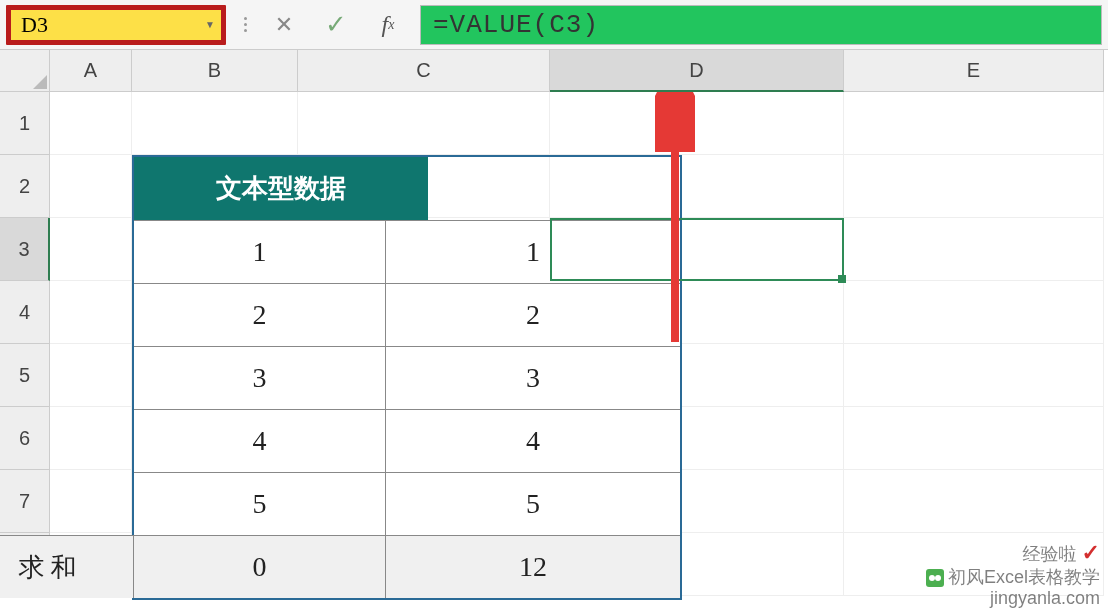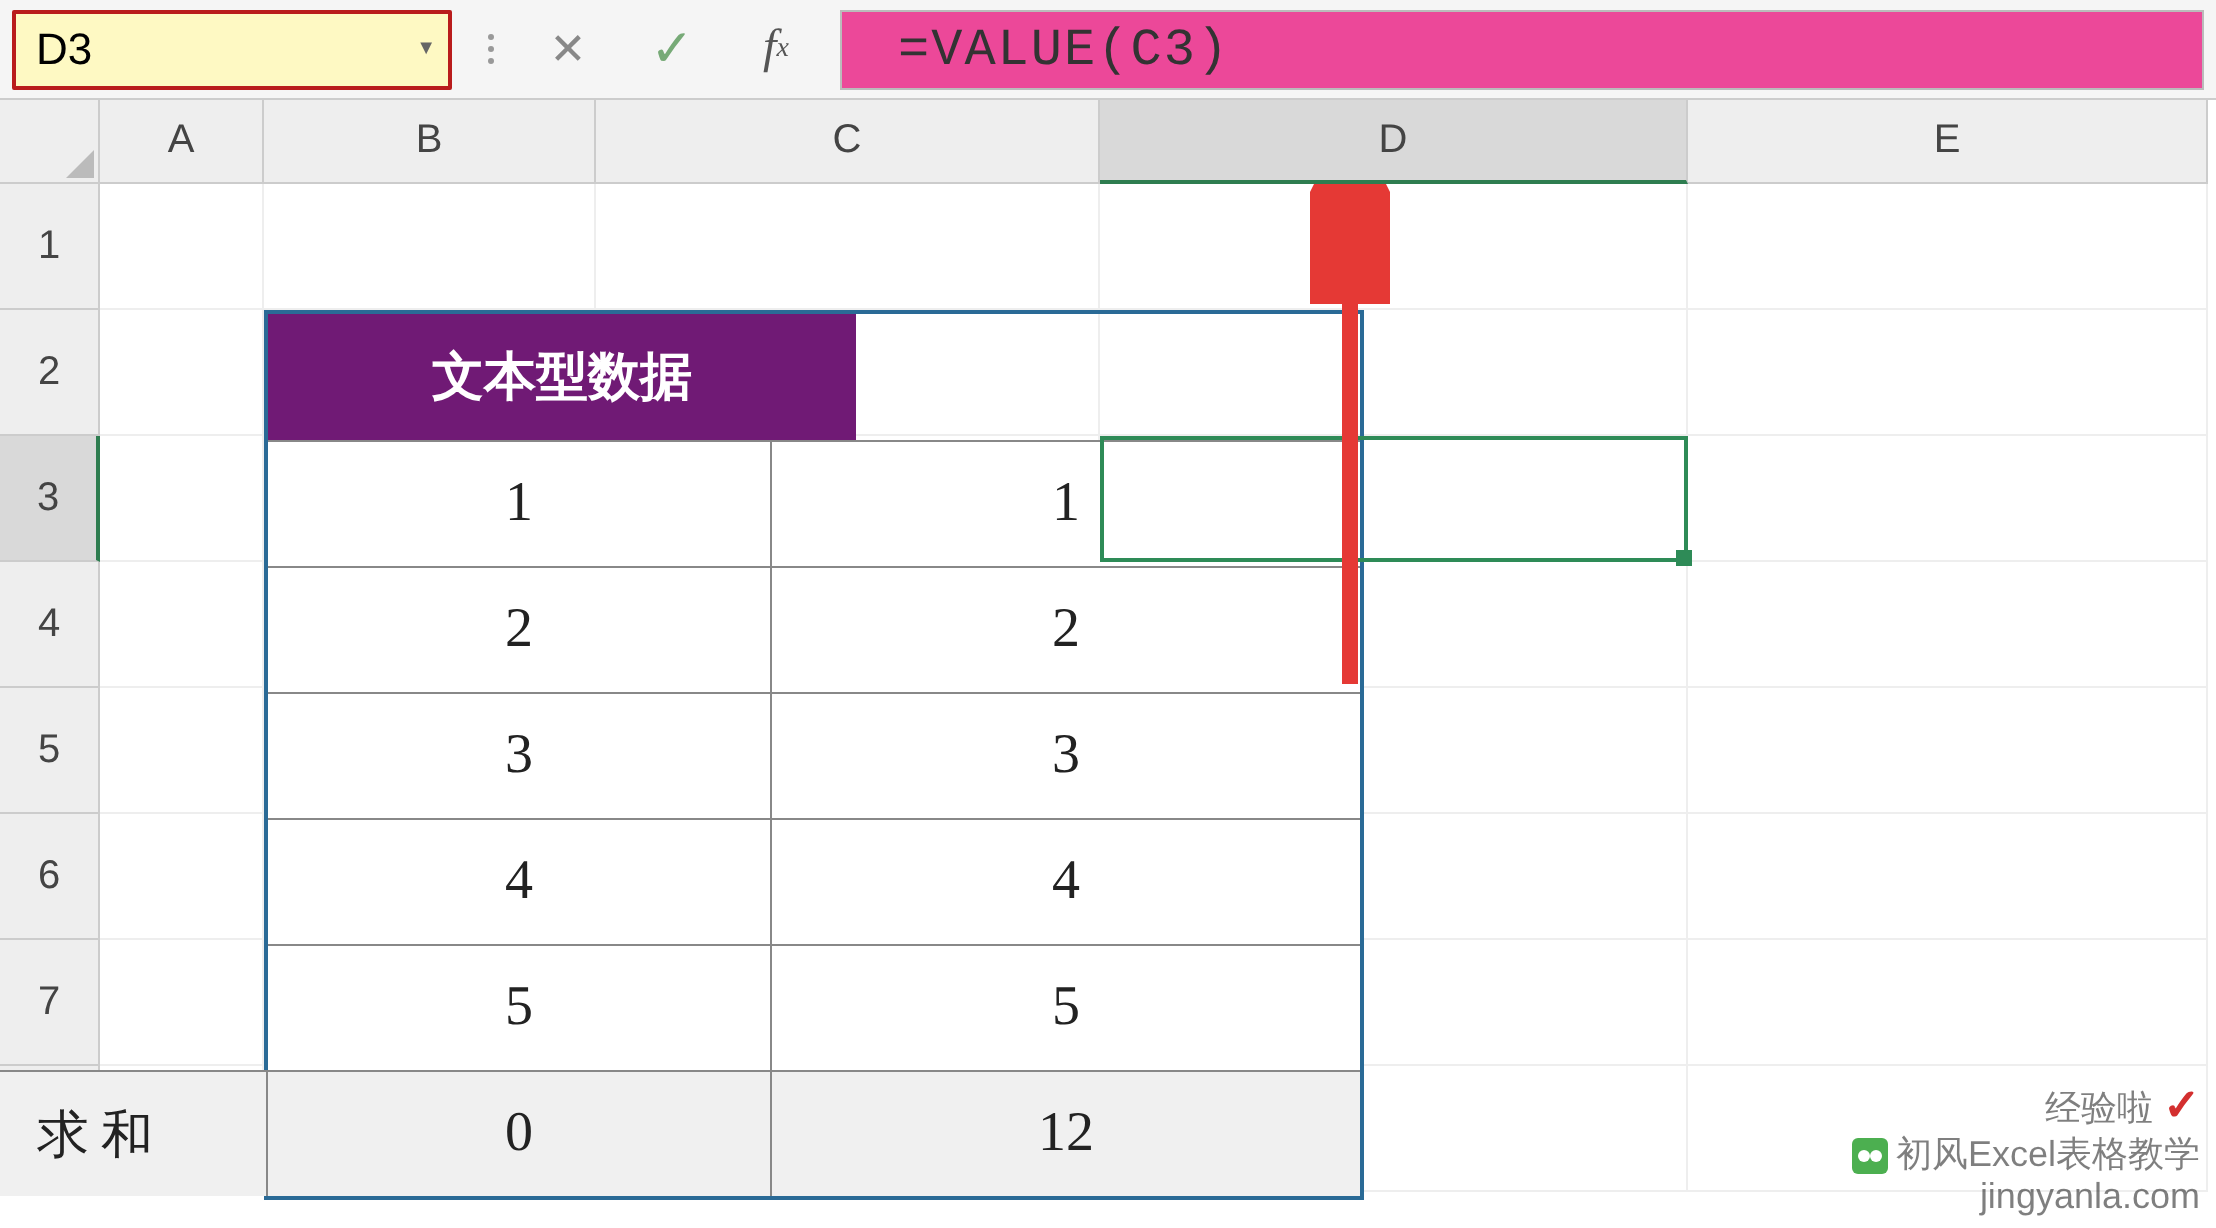--- a/index.html
+++ b/index.html
@@ -16,29 +16,29 @@
 .formula-bar {
   display: flex;
   align-items: center;
   height: 50px;
   background: #f5f5f5;
   border-bottom: 1px solid #ccc;
   padding: 4px 6px;
   gap: 12px;
 }
 .name-box {
-  background: #fef9c3;
-  border: 2px solid #b91c1c;
+  background: #fde047;
+  border: 5px solid #b91c1c;
   height: 40px;
   width: 220px;
   display: flex;
   align-items: center;
   padding: 0 10px;
   font-size: 22px;
-  font-family: Liberation Sans, sans-serif;
+  font-family: Liberation Serif, serif;
   position: relative;
   border-radius: 1px;
 }
 .name-box .dd {
   position: absolute;
   right: 6px;
   font-size: 10px;
   color: #666;
 }
 .fb-sep {
@@ -58,26 +58,26 @@
   align-items: center;
   justify-content: center;
   color: #888;
   font-size: 22px;
 }
 .fb-btn.ok { color: #7a7; font-size: 26px; }
 .fb-btn.fx { font-style: italic; font-family: "Times New Roman", serif; font-size: 24px; color: #555;}
 .fb-btn.fx sub { font-size: 14px; }
 .formula-input {
   flex: 1;
-  background: #ec4899;
+  background: #22c55e;
   border: 1px solid #bbb;
   height: 40px;
   display: flex;
   align-items: center;
-  padding: 0 28px;
+  padding: 0 12px;
   font-size: 26px;
   font-family: "Consolas", "Courier New", monospace;
   color: #333;
   letter-spacing: 1px;
 }
 
 
 .sheet {
   position: relative;
   display: grid;
@@ -143,21 +143,21 @@
 
 .inner-table {
   position: absolute;
   left: 132px; 
   top: 105px;  
   border: 2px solid #2a6a96;
   font-family: "SimSun", "Microsoft YaHei", serif;
 }
 .inner-table .row { display: flex; }
 .inner-table .th {
-  background: #701a75;
+  background: #0f766e;
   color: #fff;
   font-size: 26px;
   font-weight: bold;
   display: flex;
   align-items: center;
   justify-content: center;
   border-right: 1px solid #1a4a6a;
 }
 .inner-table .th:first-child { width: 252px; height: 63px; }
 .inner-table .th:last-child { width: 294px; height: 63px; border-right: none;}

